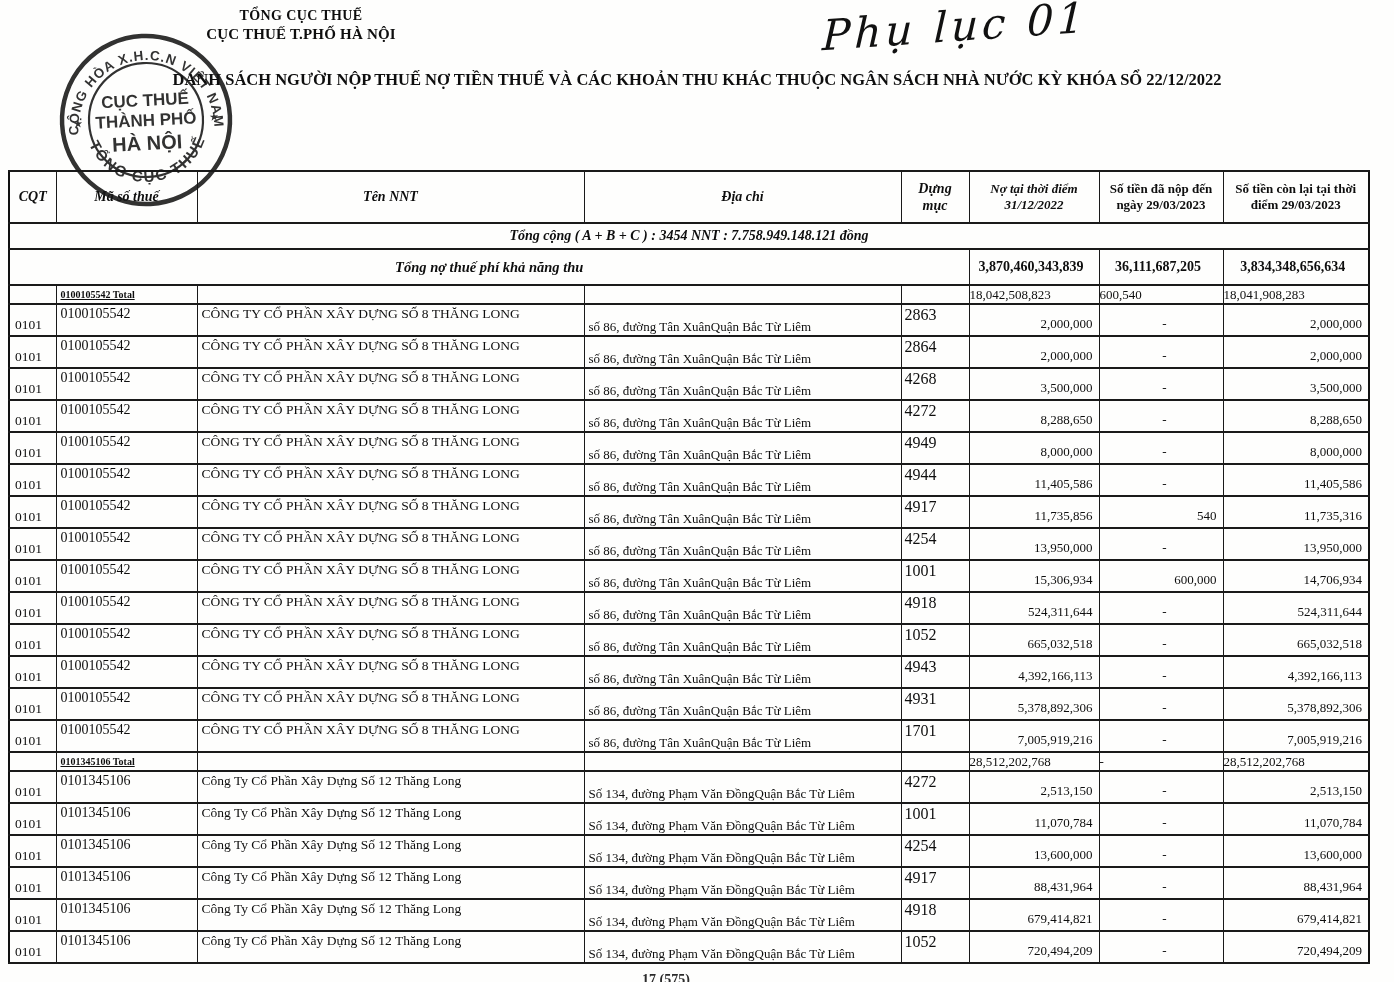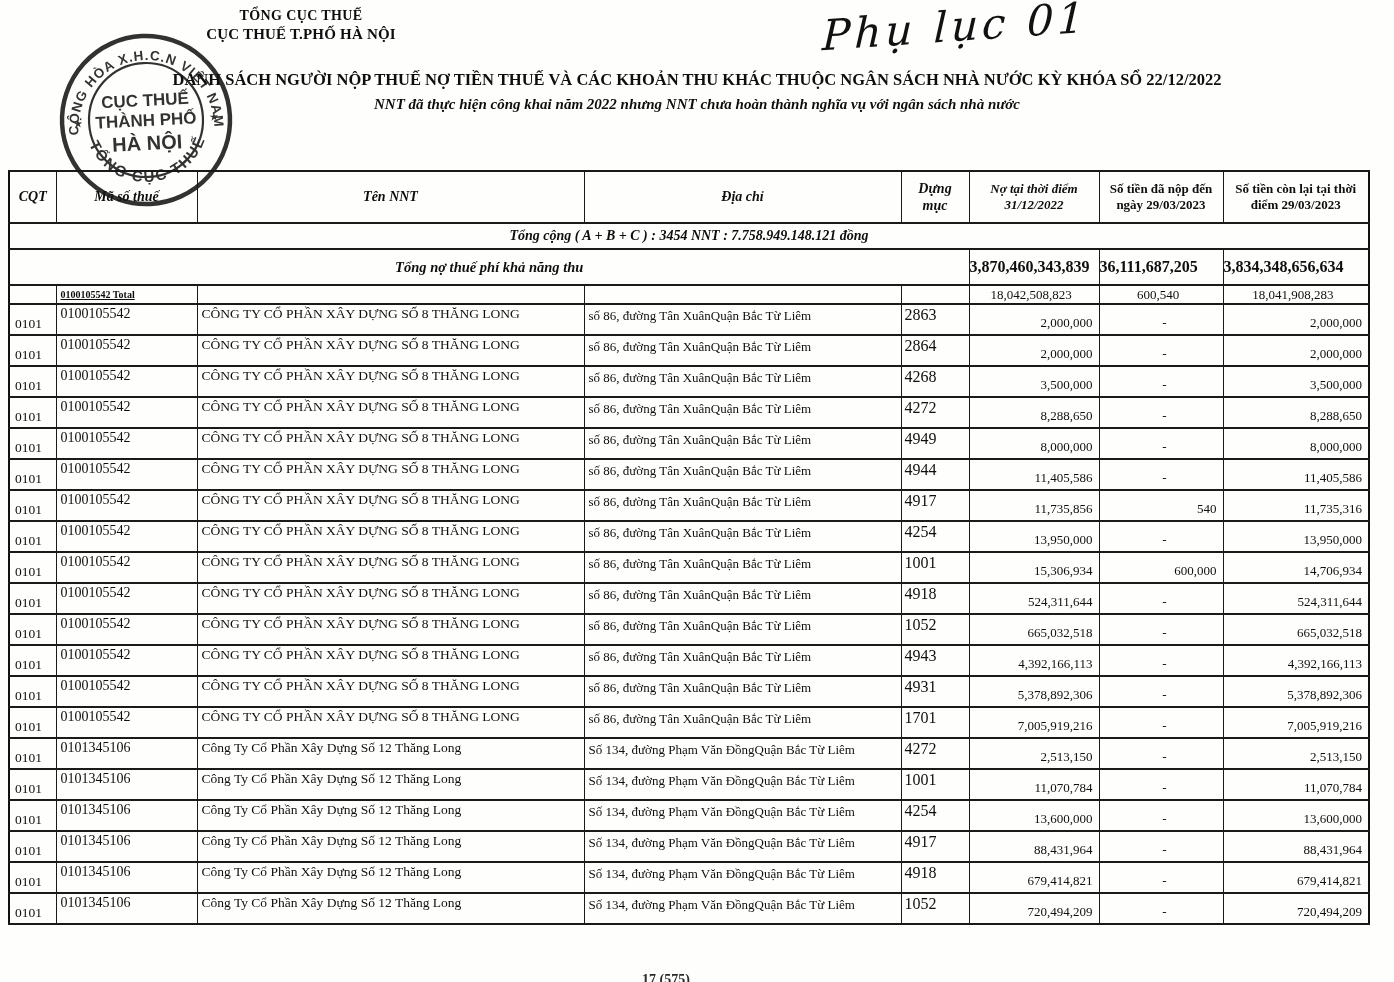--- a/index.html
+++ b/index.html
@@ -41,48 +41,47 @@
   table.debt{border:2.5px solid #111;}
   thead tr{height:52px;}
   th{padding:2px 3px;vertical-align:middle;text-align:center;line-height:1.25;}
   .h-it{font-size:14px;font-weight:bold;font-style:italic;}
   .h-money{font-size:13px;font-weight:bold;}
   .h-money.h-it{font-size:13px;}
   .sum-row{height:22px;}
   .sum-cell{font-size:14px;font-weight:bold;font-style:italic;text-align:center;vertical-align:middle;padding:4px;}
   .grand-row{height:36px;}
   .grand-label{font-size:14.5px;font-weight:bold;font-style:italic;text-align:center;vertical-align:middle;}
-  .grand-amt{font-size:16px;font-weight:bold;text-align:left;vertical-align:middle;padding:0 6px 0 0;}
+  .grand-amt{font-size:14px;font-weight:bold;text-align:center;vertical-align:middle;padding:0 6px 0 0;}
   .group-row{height:19px;}
   .c-glabel{vertical-align:middle;font-weight:bold;padding:0 0 0 4px;font-size:10px;white-space:nowrap;text-decoration:underline;}
-  .gt-amt{vertical-align:middle;text-align:center;padding:0 6px 0 0;font-size:13px;}
+  .gt-amt{vertical-align:middle;text-align:left;padding:0 6px 0 0;font-size:13px;}
   .data-row{height:31px;}
   .c-cqt{vertical-align:bottom;text-align:left;padding:0 0 2px 5px;font-size:13.5px;}
   .c-code{vertical-align:top;text-align:left;padding:1px 0 0 4px;font-size:14px;}
   .c-name{vertical-align:top;text-align:left;padding:1px 0 0 4px;font-size:13.5px;white-space:nowrap;}
-  .c-addr{vertical-align:top;text-align:left;padding:3px 0 0 4px;font-size:13px;white-space:nowrap;}
+  .c-addr{vertical-align:top;text-align:left;padding:14px 0 0 4px;font-size:13px;white-space:nowrap;}
   .c-sub{vertical-align:top;text-align:left;padding:1px 0 0 3px;font-size:16px;}
   .c-amt{vertical-align:bottom;text-align:right;padding:0 6px 3px 0;font-size:13px;}
   .c-amt.dash,.gt-amt.dash{padding-right:56px;}
   .footer-note{position:absolute;left:642px;top:972px;font-size:14px;font-weight:bold;color:#2b2b2b;z-index:2;}
 </style>
 </head>
 <body>
 
 <div class="page">
 
   <div class="org">
     <div class="org-line1">TỔNG CỤC THUẾ</div>
     <div class="org-line2">CỤC THUẾ T.PHỐ HÀ NỘI</div>
   </div>
 
   <div class="handwritten">Phụ lục 01</div>
 
   <div class="doc-title">DANH SÁCH NGƯỜI NỘP THUẾ NỢ TIỀN THUẾ VÀ CÁC KHOẢN THU KHÁC THUỘC NGÂN SÁCH NHÀ NƯỚC KỲ KHÓA SỔ 22/12/2022</div>
-  <div class="doc-subtitle">NNT đã thực hiện công khai năm 2022 nhưng NNT chưa hoàn thành nghĩa vụ với ngân sách nhà nước</div>
 
   <svg class="stamp" viewBox="0 0 180 180">
     <circle cx="90" cy="90" r="84" fill="none" stroke="#161616" stroke-width="4.5"></circle>
     <circle cx="90" cy="90" r="57" fill="none" stroke="#161616" stroke-width="2.2"></circle>
     <defs>
       <path id="arcTop" d="M 22,98 A 68,68 0 1 1 158,98" fill="none"></path>
       <path id="arcBot" d="M 28,90 A 62,62 0 0 0 152,90" fill="none"></path>
     </defs>
     <text class="arc-top">
       <textPath href="#arcTop" startOffset="50%" text-anchor="middle">CỘNG HÒA X.H.C.N VIỆT NAM</textPath>
@@ -275,20 +274,30 @@
         <tr class="data-row">
           <td class="c-cqt">0101</td>
           <td class="c-code">0100105542</td>
           <td class="c-name">CÔNG TY CỔ PHẦN XÂY DỰNG SỐ 8 THĂNG LONG</td>
           <td class="c-addr">số 86, đường Tân XuânQuận Bắc Từ Liêm</td>
           <td class="c-sub">1701</td>
           <td class="c-amt">7,005,919,216</td>
           <td class="c-amt dash">-</td>
           <td class="c-amt">7,005,919,216</td>
         </tr>
+        <tr class="group-row">
+          <td class="c-cqt"></td>
+          <td class="c-glabel">0101345106 Total</td>
+          <td class="c-name"></td>
+          <td class="c-addr"></td>
+          <td class="c-sub"></td>
+          <td class="gt-amt">28,512,202,768</td>
+          <td class="gt-amt dash">-</td>
+          <td class="gt-amt">28,512,202,768</td>
+        </tr>
         <tr class="data-row">
           <td class="c-cqt">0101</td>
           <td class="c-code">0101345106</td>
           <td class="c-name">Công Ty Cổ Phần Xây Dựng Số 12 Thăng Long</td>
           <td class="c-addr">Số 134, đường Phạm Văn ĐồngQuận Bắc Từ Liêm</td>
           <td class="c-sub">4272</td>
           <td class="c-amt">2,513,150</td>
           <td class="c-amt dash">-</td>
           <td class="c-amt">2,513,150</td>
         </tr>

